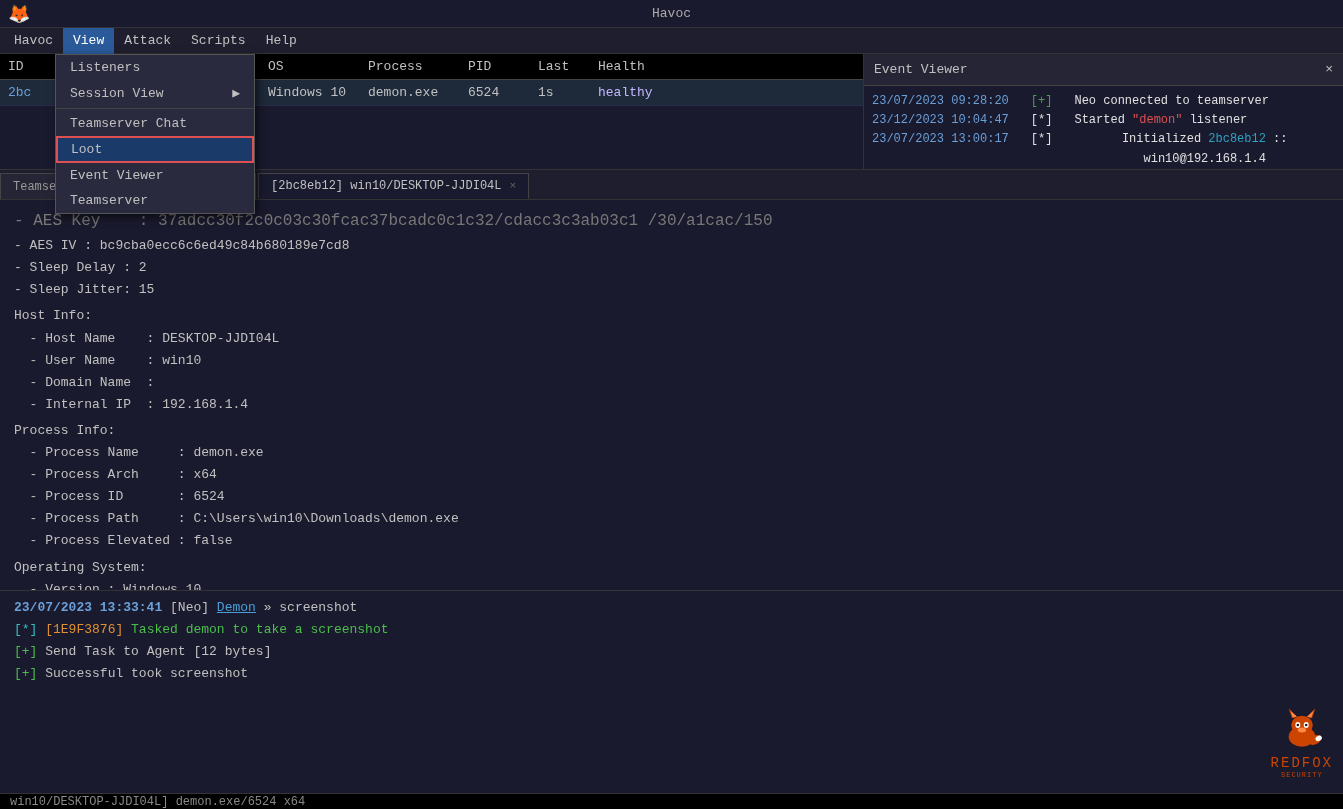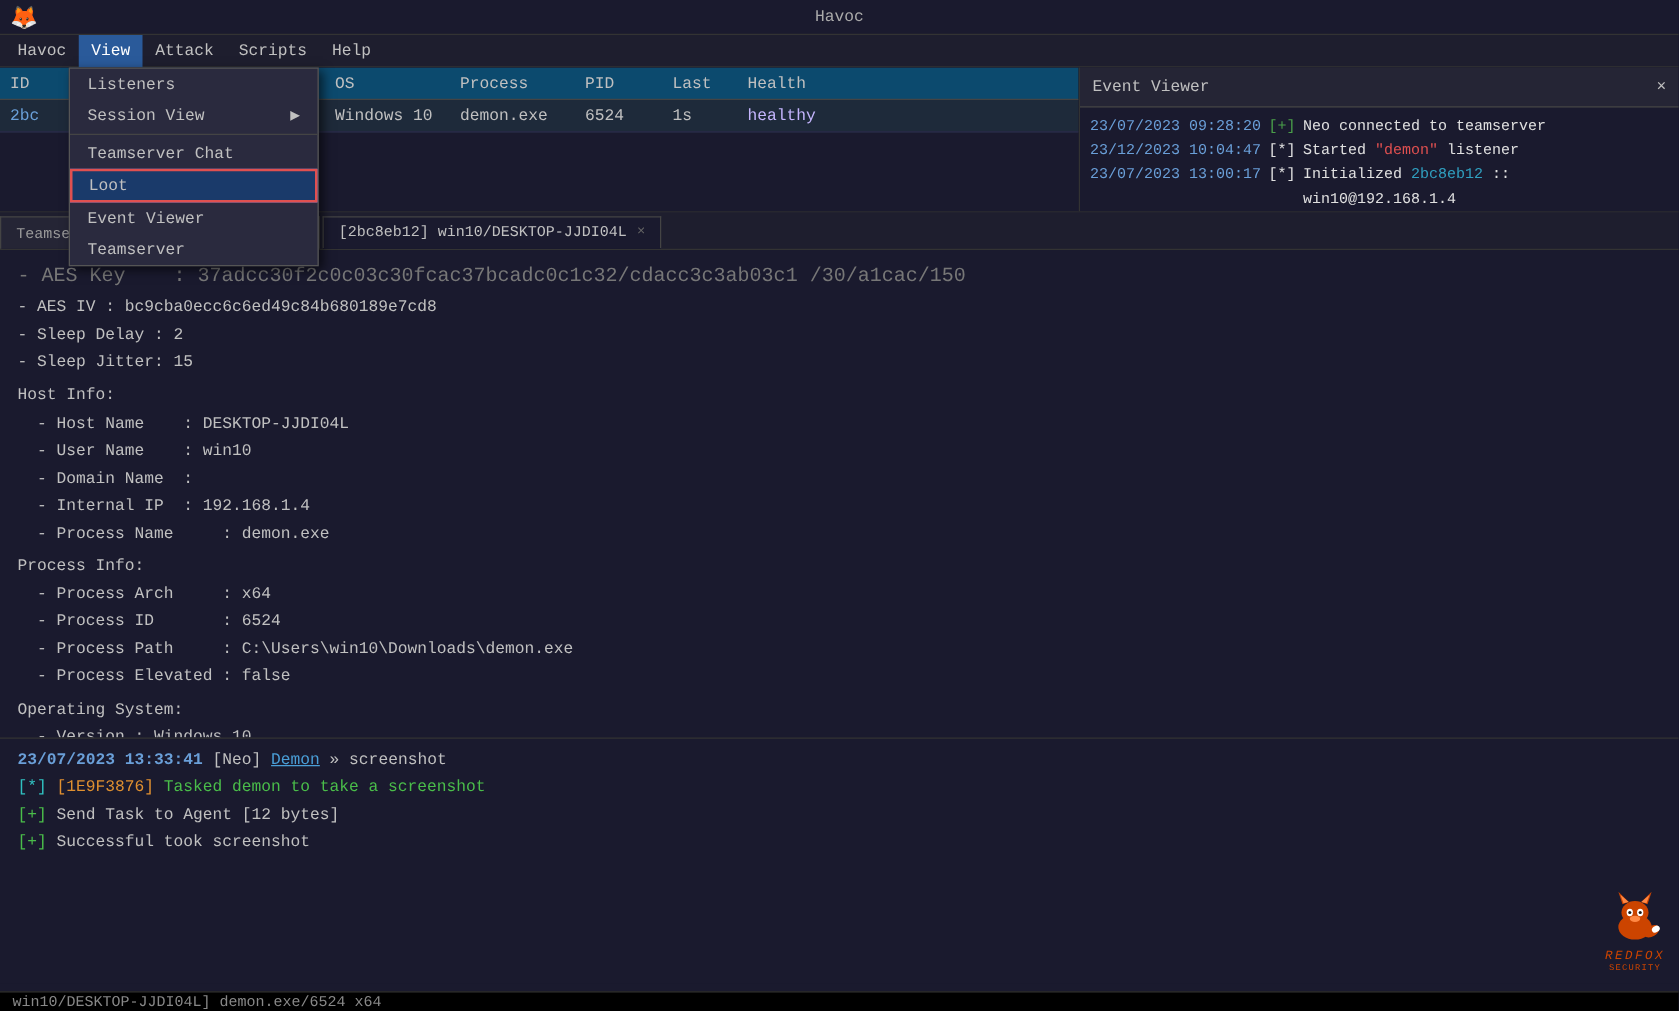--- a/index.html
+++ b/index.html
@@ -95,21 +95,21 @@
     }
 
     #agent-table {
       flex: 1;
       background: #1a1a2e;
       overflow: hidden;
     }
 
     .table-header {
       display: flex;
-      background: #0c4a6e;
+      background: #000000;
       height: 26px;
       align-items: center;
       border-bottom: 1px solid #444;
       font-size: 13px;
       color: #c0c0c0;
     }
     .table-header .col, .table-row .col {
       padding: 0 8px;
       overflow: hidden;
       white-space: nowrap;
@@ -159,21 +159,21 @@
       cursor: pointer;
       font-size: 15px;
     }
     #event-viewer-content {
       flex: 1;
       padding: 6px 8px;
       font-size: 12px;
       line-height: 1.6;
       overflow: hidden;
     }
-    .ev-line { display: flex; gap: 6px; }
+    .ev-line { display: flex; gap: 22px; text-align: center; }
     .ev-time { color: #6a9fd8; white-space: nowrap; }
     .ev-green { color: #4a9f4a; }
     .ev-red { color: #e05050; }
     .ev-white { color: #e0e0e0; }
     .ev-cyan { color: #30a0c0; }
 
     
     #tabs-bar {
       display: flex;
       background: #1e1e2e;
@@ -254,24 +254,23 @@
       right: 10px;
       display: flex;
       flex-direction: column;
       align-items: center;
     }
     .fox-shape {
       width: 50px;
       height: 50px;
     }
     .logo-text {
-      font-size: 10px;
+      font-size: 14px;
       color: #cc4400;
       letter-spacing: 2px;
-      font-style: italic;
     }
     .logo-sub {
       font-size: 7px;
       color: #cc4400;
       letter-spacing: 1px;
     }
 
     #bottom-area {
       display: flex;
       flex-direction: column;
@@ -378,22 +377,22 @@
   <div id="main-content">
     <div style="color:#777; font-size:16px;">- AES Key&nbsp;&nbsp;&nbsp; : 37adcc30f2c0c03c30fcac37bcadc0c1c32/cdacc3c3ab03c1 /30/a1cac/150</div>
     <div>- AES IV     : bc9cba0ecc6c6ed49c84b680189e7cd8</div>
     <div>- Sleep Delay : 2</div>
     <div>- Sleep Jitter: 15</div>
     <div style="margin-top:4px;">Host Info:</div>
     <div>&nbsp;&nbsp;- Host Name&nbsp;&nbsp;&nbsp; : <span>DESKTOP-JJDI04L</span></div>
     <div>&nbsp;&nbsp;- User Name&nbsp;&nbsp;&nbsp; : <span>win10</span></div>
     <div>&nbsp;&nbsp;- Domain Name&nbsp; : </div>
     <div>&nbsp;&nbsp;- Internal IP&nbsp; : <span>192.168.1.4</span></div>
+    <div style="margin-top:4px;">Process Info:</div>
     <div>&nbsp;&nbsp;- Process Name&nbsp;&nbsp;&nbsp;&nbsp; : <span>demon.exe</span></div>
-    <div style="margin-top:4px;">Process Info:</div>
     <div>&nbsp;&nbsp;- Process Arch&nbsp;&nbsp;&nbsp;&nbsp; : <span>x64</span></div>
     <div>&nbsp;&nbsp;- Process ID&nbsp;&nbsp;&nbsp;&nbsp;&nbsp;&nbsp; : <span>6524</span></div>
     <div>&nbsp;&nbsp;- Process Path&nbsp;&nbsp;&nbsp;&nbsp; : <span>C:\Users\win10\Downloads\demon.exe</span></div>
     <div>&nbsp;&nbsp;- Process Elevated : <span>false</span></div>
     <div style="margin-top:4px;">Operating System:</div>
     <div>&nbsp;&nbsp;- Version : <span>Windows 10</span></div>
 
   </div>
 
   <div id="terminal-output">

